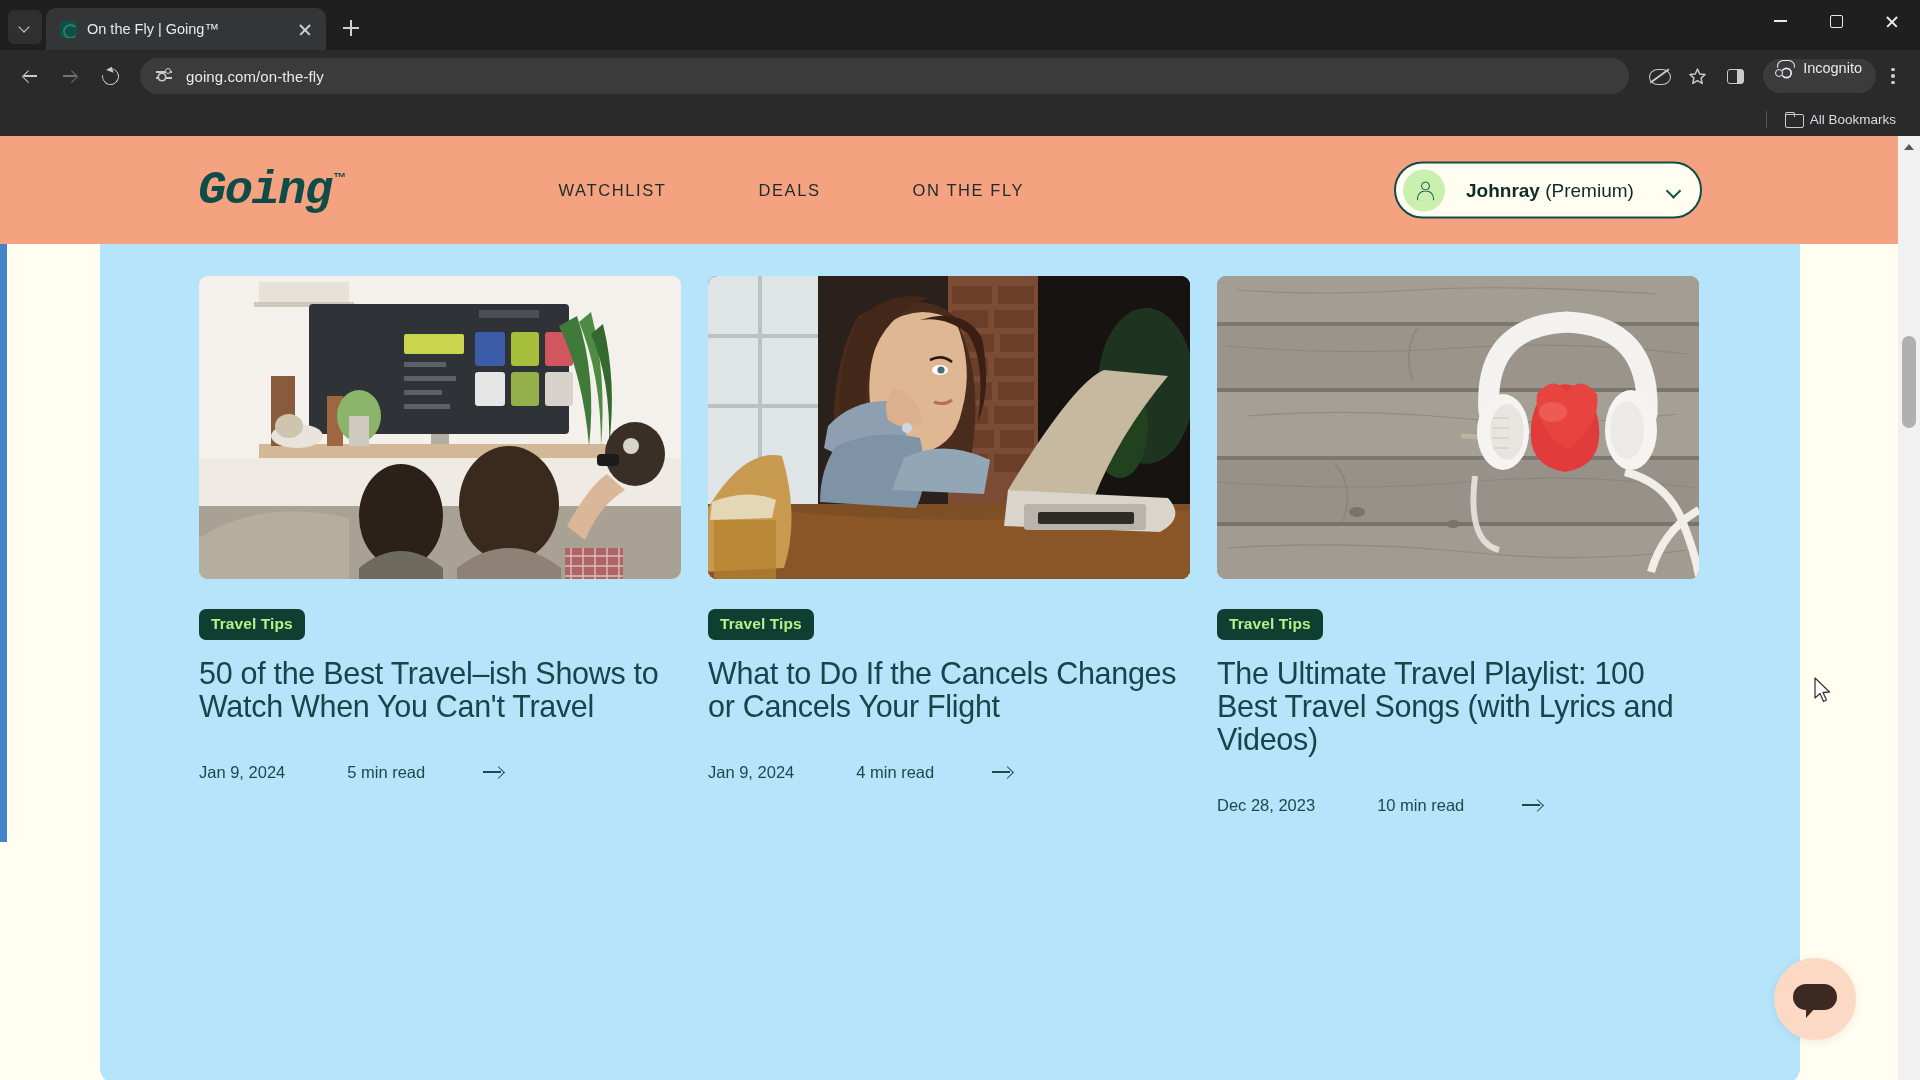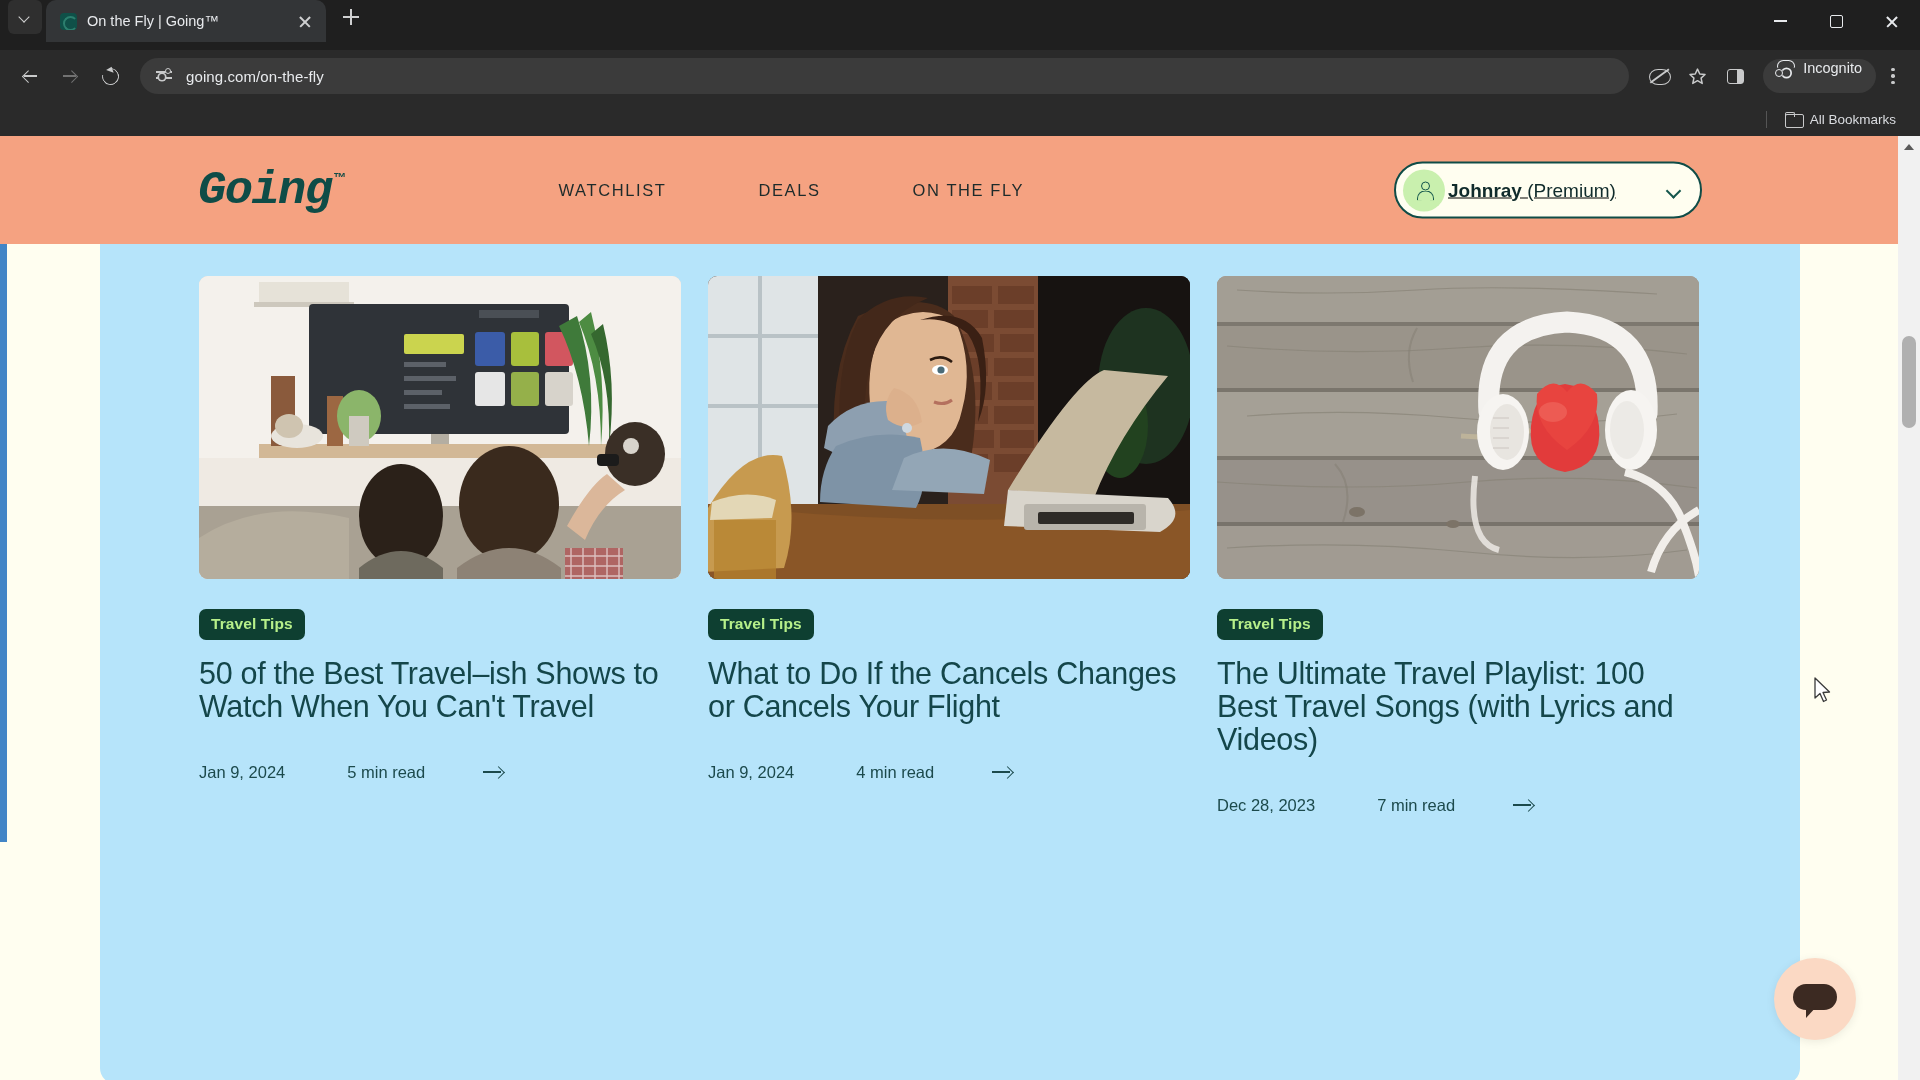--- a/index.html
+++ b/index.html
@@ -9,21 +9,21 @@
     overflow: hidden;
     font-family: "Liberation Sans", sans-serif;
     background: #fffef0;
   }
 
   
   .browser { width: 1920px; height: 1080px; position: relative; background:#fffef0; }
 
   .tabstrip {
     height: 50px; background: #1f1f1f;
-    display: flex; position: relative;
+    display: flex; align-items: flex-end; position: relative;
   }
   .tab-list-btn {
     width: 34px; height: 34px; margin: 0 4px 6px 8px;
     border-radius: 6px; background: #2f2f2f;
     display: flex; align-items: center; justify-content: center;
     flex: none; cursor: pointer;
   }
   .chev { width: 10px; height: 10px; position: relative; }
   .chev::after {
     content:""; position:absolute; left:0; top:1px;
@@ -207,22 +207,22 @@
   }
   .logo-tm { font-size: 13px; color:#0f4c47; font-weight:700; margin-top: 3px; margin-left:2px;}
   .nav { display:flex; align-items:center; gap: 92px; margin-left: 212px; }
   .nav-link {
     color: #1d2b2b; font-size: 16.5px; letter-spacing: 1.6px;
     font-weight: 500; text-decoration: none; cursor: pointer; white-space:nowrap;
   }
   .account-pill {
     position:absolute; right: 196px; top: 50%; transform: translateY(-50%);
     height: 57px; min-width: 308px; background:#fffef0; border: 2px solid #0f4c47;
-    border-radius: 30px; display:flex; align-items:center; gap:3px;
-    padding: 0 20px 0 7px; cursor:pointer;text-decoration:underline;
+    border-radius: 30px; display:flex; align-items:center; gap:21px;
+    padding: 0 20px 0 7px; cursor:pointer;
   }
   .avatar {
     width: 42px; height: 42px; border-radius: 50%; background: #c9f0ae;
     display:flex; align-items:center; justify-content:center; flex:none;
   }
   .person-ico { width:17px; height:18px; position:relative; }
   .person-ico::before{
     content:""; position:absolute; left:5px; top:0; width:7px; height:7px;
     border-radius:50%; border:1.8px solid #14564c;
   }
@@ -566,21 +566,21 @@
             <ellipse cx="410" cy="154" rx="17" ry="29" fill="#eceae6"></ellipse>
             <path d="M408 196 q40 10 56 46 q14 34 18 58" stroke="#f1eeea" stroke-width="8" fill="none"></path>
             <path d="M482 234 q-36 20-48 62" stroke="#f1eeea" stroke-width="8" fill="none"></path>
           </svg>
         </div>
         <span class="badge">Travel Tips</span>
         <div class="card-title">The Ultimate Travel Playlist: 100 Best Travel Songs (with Lyrics and Videos)</div>
         <div class="card-meta meta-row">
           <span class="m-date">Dec 28, 2023</span>
           <span class="gap1"></span>
-          <span>7 min read</span>
+          <span>10 min read</span>
           <span class="gap2"></span>
           <span class="meta-arrow"></span>
         </div>
       </div>
 
     </div>
 
     <div class="site-header">
       <div class="logo-wrap">
         <span class="logo-text">Going</span>

